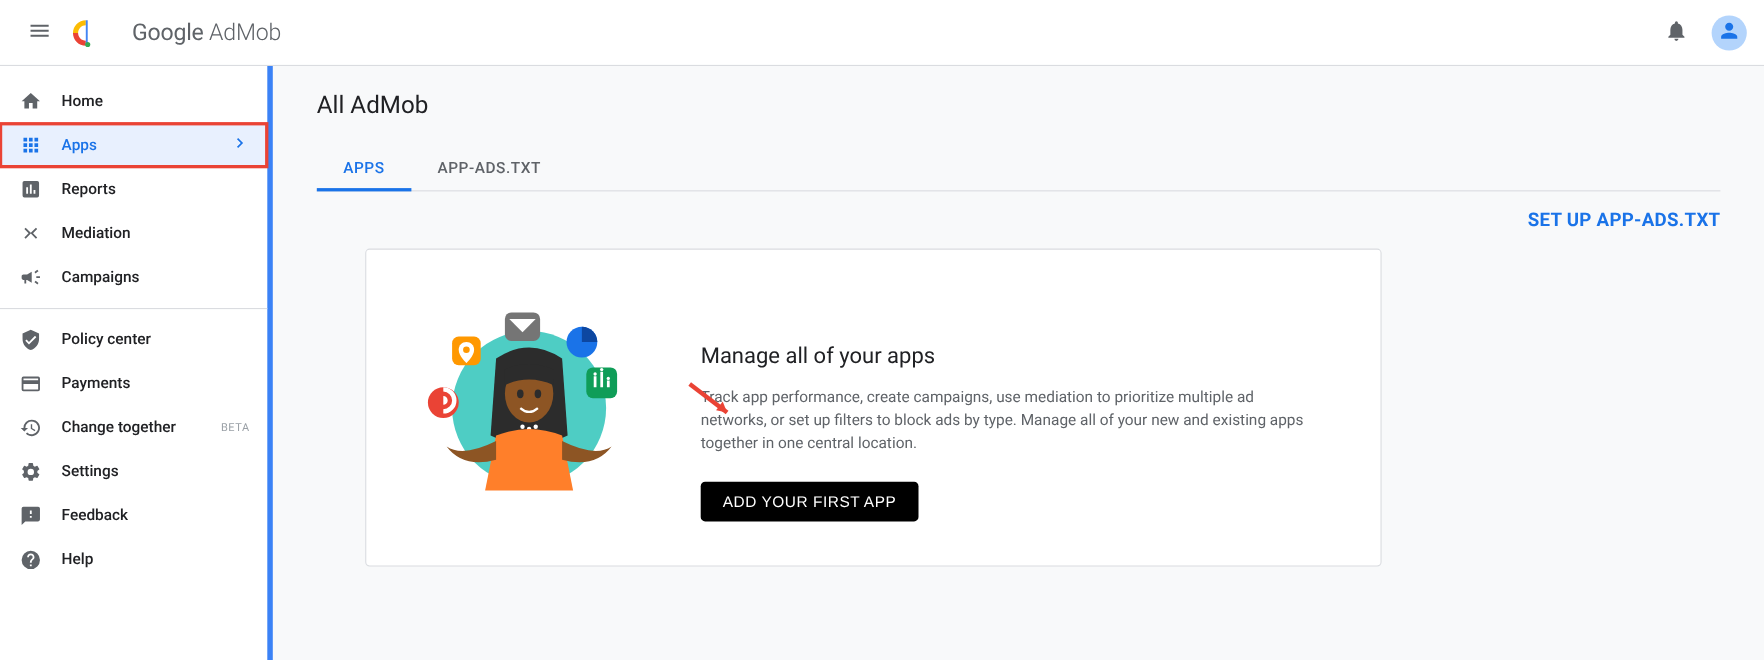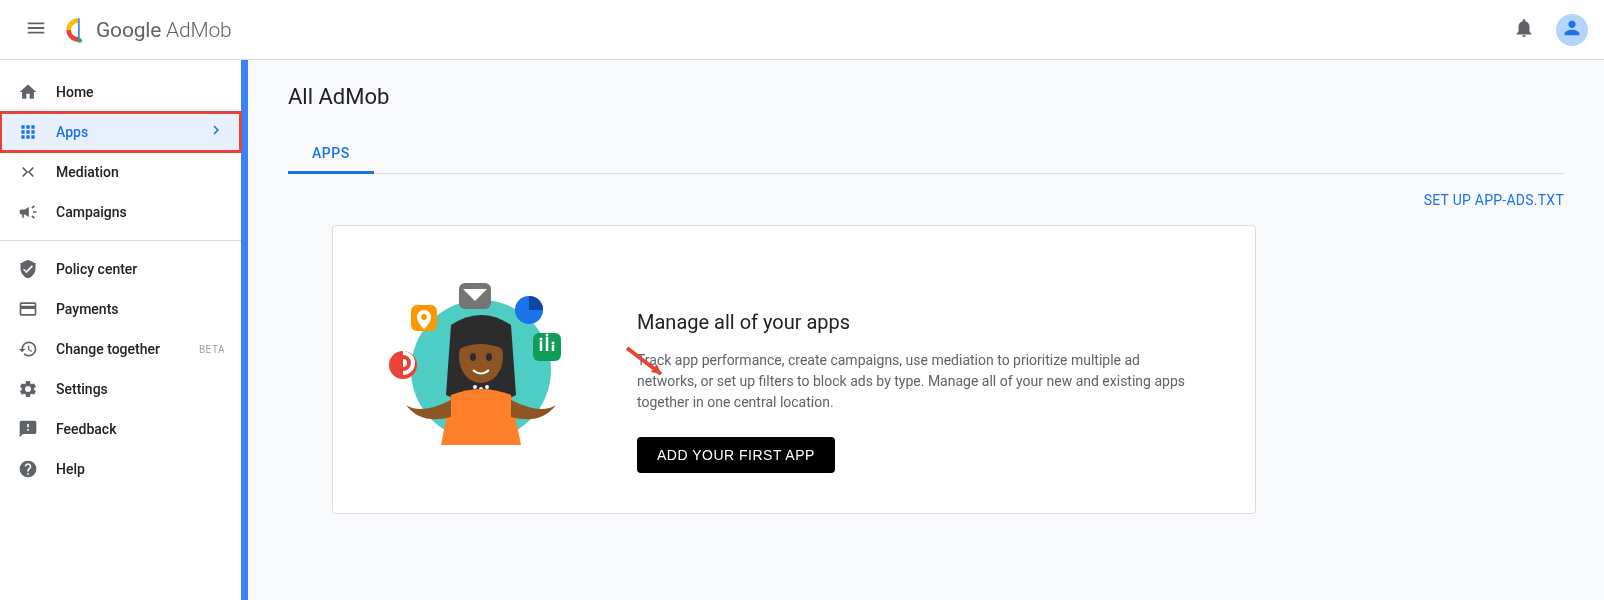--- a/index.html
+++ b/index.html
@@ -28,21 +28,21 @@
     align-items: center;
     justify-content: center;
     border-radius: 50%;
     cursor: pointer;
     margin-right: 8px;
   }
   .menu-btn svg { fill: #5f6368; }
   .logo {
     display: flex;
     align-items: center;
-    gap: 4px;
+    gap: 28px;
   }
   .logo-icon { width: 28px; height: 28px; }
   .logo-text {
     font-size: 21px;
     color: #5f6368;
     letter-spacing: -0.2px;
   }
   .logo-text .light { font-weight: 300; }
   .header-spacer { flex: 1; }
   .header-icon {
@@ -72,21 +72,21 @@
   
   .body {
     display: flex;
     height: calc(100% - 60px);
   }
 
   
   .sidebar {
     width: 248px;
     background: #fff;
-    border-right: 7px solid #3b82f6;
+    border-right: 5px solid #3b82f6;
     padding-top: 12px;
   }
   .nav-item {
     display: flex;
     align-items: center;
     height: 40px;
     padding: 0 16px;
     cursor: pointer;
     position: relative;
   }
@@ -157,22 +157,22 @@
     height: 3px;
     background: #1a73e8;
   }
 
   .setup-row {
     text-align: right;
     margin-bottom: 16px;
   }
   .setup-link {
     color: #1a73e8;
-    font-size: 14px;
-    font-weight: 400;
+    font-size: 17px;
+    font-weight: 700;
     letter-spacing: 0.25px;
     cursor: pointer;
   }
 
   .card {
     background: #fff;
     border: 1px solid #dadce0;
     border-radius: 4px;
     padding: 40px 48px;
     display: flex;
@@ -281,20 +281,28 @@
           </svg>
       </span>
       <span class="nav-label">Apps</span>
       <span class="nav-chevron">
         <svg viewBox="0 0 24 24">
             <path d="M8.59 16.59L13.17 12 8.59 7.41 10 6l6 6-6 6z"></path>
           </svg>
       </span>
     </div>
 
+    <div class="nav-item">
+      <span class="nav-icon">
+        <svg viewBox="0 0 24 24">
+            <path d="M19 3H5a2 2 0 0 0-2 2v14a2 2 0 0 0 2 2h14a2 2 0 0 0 2-2V5a2 2 0 0 0-2-2zM9 17H7v-7h2v7zm4 0h-2V7h2v10zm4 0h-2v-4h2v4z"></path>
+          </svg>
+      </span>
+      <span class="nav-label">Reports</span>
+    </div>
 
     <div class="nav-item">
       <span class="nav-icon">
         <svg viewBox="0 0 24 24">
             <path d="M6.41 6 5 7.41 9.58 12 5 16.59 6.41 18 12 12.41 17.59 18 19 16.59 14.42 12 19 7.41 17.59 6 12 11.59z"></path>
           </svg>
       </span>
       <span class="nav-label">Mediation</span>
     </div>
 
@@ -365,20 +373,23 @@
       <span class="nav-label">Help</span>
     </div>
   </div>
 
   <div class="main">
     <h1 class="page-title">All AdMob</h1>
 
     <div class="tabs">
       <div class="tab active">
         <span>APPS</span>
+      </div>
+      <div class="tab">
+        <span>APP-ADS.TXT</span>
       </div>
     </div>
 
     <div class="setup-row">
       <span class="setup-link">SET UP APP-ADS.TXT</span>
     </div>
 
     <div class="card">
       <span class="illustration">
         <svg viewBox="0 0 200 190" width="200" height="190">

